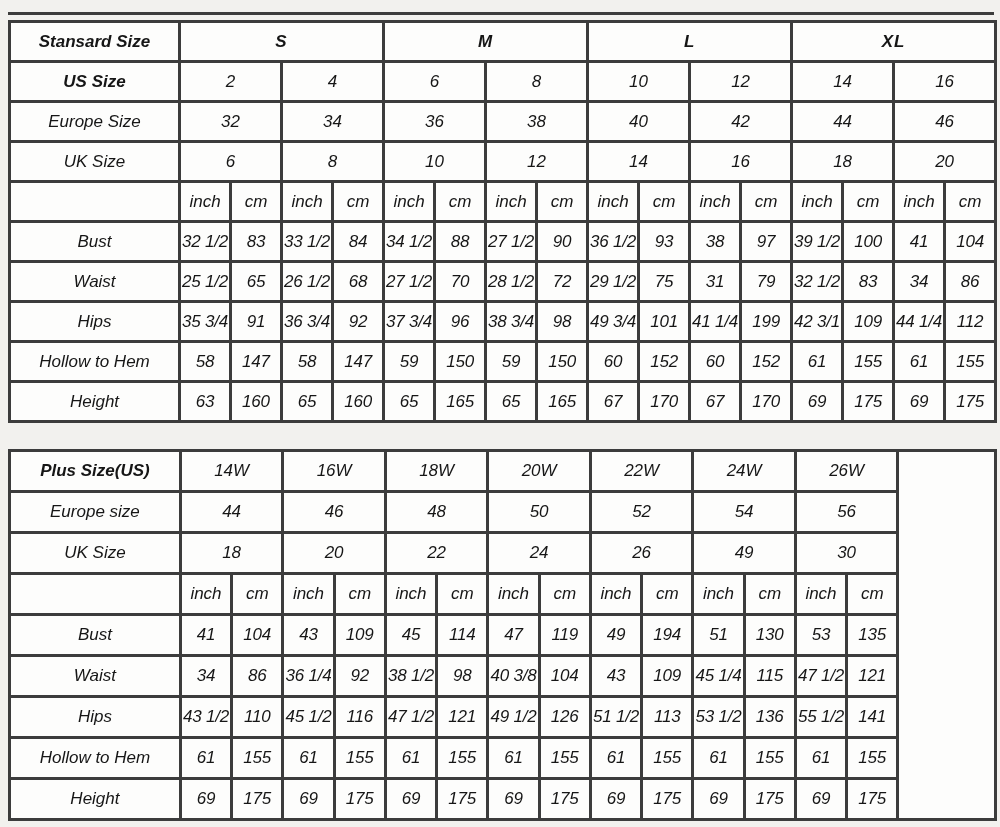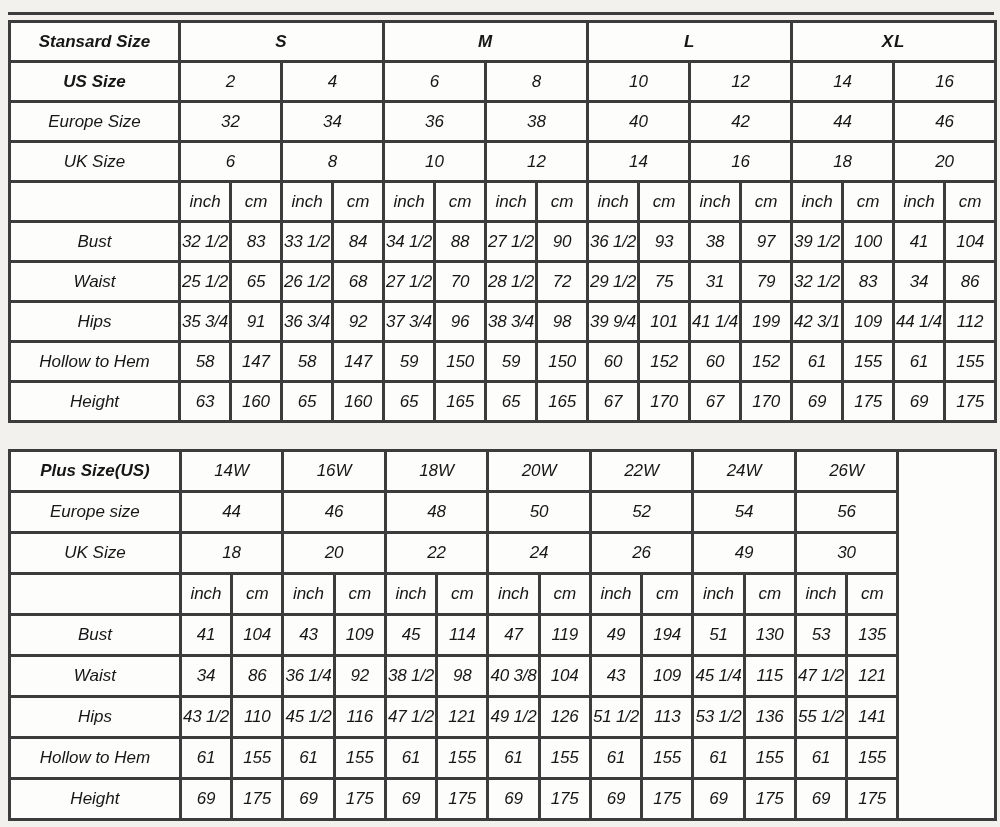--- a/index.html
+++ b/index.html
@@ -179,21 +179,21 @@
       <tr>
         <td class="label">Hips</td>
         <td class="measure">35 3/4</td>
           <td class="measure">91</td>
           <td class="measure">36 3/4</td>
           <td class="measure">92</td>
           <td class="measure">37 3/4</td>
           <td class="measure">96</td>
           <td class="measure">38 3/4</td>
           <td class="measure">98</td>
-          <td class="measure">39 9/4</td>
+          <td class="measure">49 3/4</td>
           <td class="measure">101</td>
           <td class="measure">41 1/4</td>
           <td class="measure">199</td>
           <td class="measure">42 3/1</td>
           <td class="measure">109</td>
           <td class="measure">44 1/4</td>
           <td class="measure">112</td>
       </tr>
       <tr>
         <td class="label">Hollow to Hem</td>

